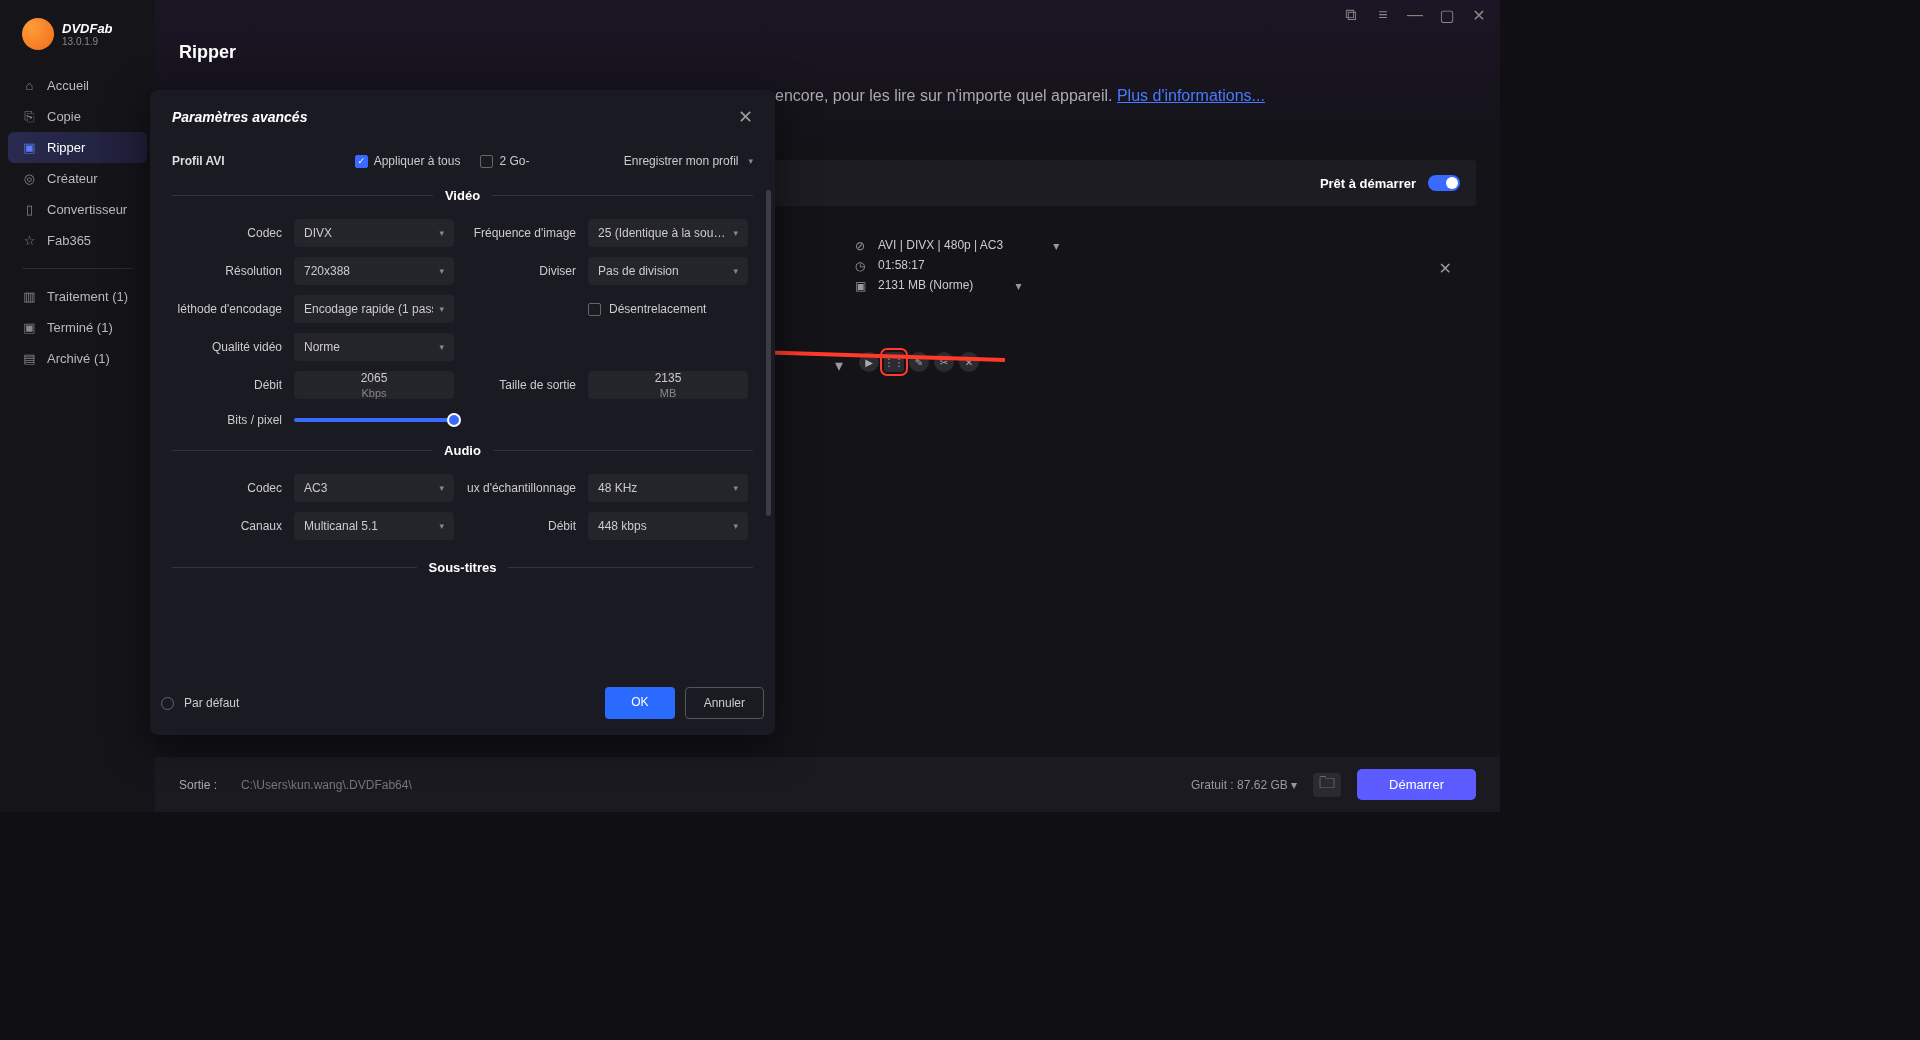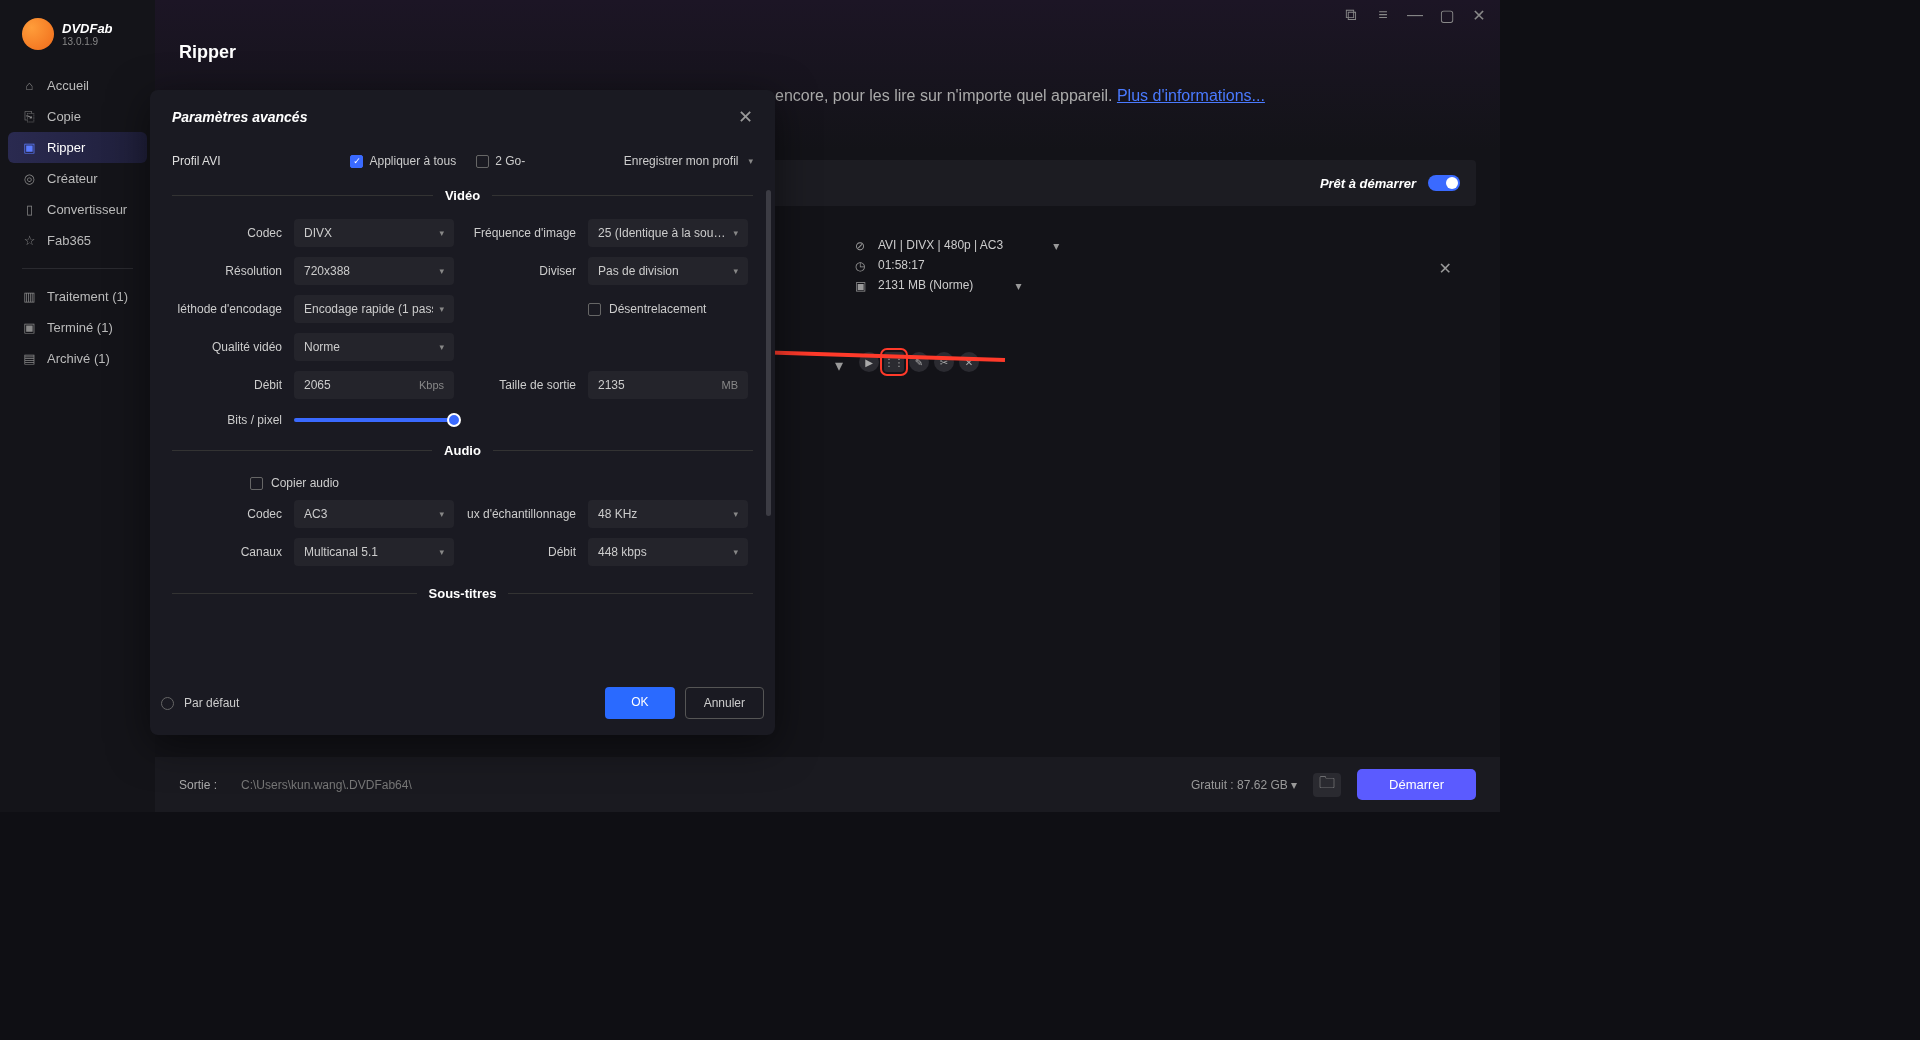--- a/index.html
+++ b/index.html
@@ -21,21 +21,21 @@
 .nav-icon { width: 15px; height: 15px; color: #888; display:flex; align-items:center; justify-content:center; }
 .nav-item.active .nav-icon { color: #5b7cff; }
 .nav-divider { border-top: 1px solid #2a2a2f; margin: 12px 14px; }
 
 .main { position: absolute; left: 155px; top: 0; right: 0; bottom: 0; background: linear-gradient(180deg, #1c1525 0%, #131318 150px); }
 .main-header { padding: 42px 0 24px 24px; font-size: 18px; font-weight: 600; color: #fff; }
 
 .info-text { padding-left: 620px; font-size: 16px; color: #aaa; }
 .info-link { color: #4a7aff; text-decoration: underline; }
 
-.queue-area { position: absolute; top: 160px; left: 36px; right: 24px; font-style: italic; }
+.queue-area { position: absolute; top: 160px; left: 36px; right: 24px; }
 .queue-bar { background: #1c1c22; border-radius: 4px; height: 46px; display:flex; align-items:center; justify-content:flex-end; padding: 0 16px; }
 .ready-label { font-size: 13px; color: #fff; font-weight: 600; margin-right: 12px;}
 .toggle { width: 32px; height: 16px; background: #3a6aff; border-radius: 10px; position: relative; }
 .toggle::after { content:''; position:absolute; right:2px; top:2px; width:12px; height:12px; background:#fff; border-radius:50%; }
 
 .item-card { position: absolute; top: 235px; left: 700px; right: 40px; }
 .item-row { display: flex; align-items: center; gap: 10px; font-size: 12px; color: #ccc; padding: 3px 0; }
 .item-small-icon { width: 13px; height: 13px; color: #999; }
 .chev-down { margin-left: auto; }
 .close-item { position: absolute; right: 8px; top: 24px; color: #999; cursor:pointer;}
@@ -55,36 +55,36 @@
 .start-bottom { background: #5b5bff; color: #fff; padding: 8px 32px; border-radius: 5px; font-size: 13px; cursor:pointer; }
 
 
 .modal { position: absolute; left: 150px; top: 90px; width: 625px; height: 645px; background: #1a1a22; border-radius: 8px; box-shadow: 0 10px 40px rgba(0,0,0,0.5); z-index: 50; display:flex; flex-direction:column; }
 .modal-header { display: flex; align-items: center; justify-content: space-between; padding: 16px 22px; }
 .modal-title { font-size: 14px; font-weight: 600; color: #fff; font-style: italic; }
 .modal-close { color: #999; font-size: 18px; cursor: pointer; }
 
 .modal-body { flex: 1; overflow-y: auto; padding: 0 22px; }
 .profile-row { display: flex; align-items: center; gap: 20px; padding: 10px 0; font-size: 12px; }
-.profile-label { font-weight: 400; color:#ddd;}
+.profile-label { font-weight: 700; color:#ddd;}
 .checkbox { width: 13px; height: 13px; border: 1px solid #666; border-radius: 2px; display:inline-flex; align-items:center; justify-content:center; background:#1a1a22; flex-shrink:0; }
 .checkbox.checked { background: #3a6aff; border-color: #3a6aff; }
 .checkbox.checked::after { content:'✓'; color:#fff; font-size:9px; }
 .check-label { font-size: 12px; color:#ccc;}
 .profile-save { margin-left: auto; color: #ccc; font-size: 12px; display:flex; align-items:center; gap:4px; cursor:pointer; }
 
 .section-divider { display: flex; align-items: center; gap: 12px; margin: 10px 0 16px; }
 .section-divider::before, .section-divider::after { content:''; flex:1; border-top:1px solid #333; }
 .section-title { font-size: 13px; font-weight: 600; color: #fff; }
 
 .form-grid { display: grid; grid-template-columns: 110px 160px 110px 160px; gap: 10px 12px; align-items: center; margin-bottom: 8px; }
 .form-label { font-size: 12px; color: #ccc; text-align: right; }
 .select { background: #24242b; border-radius: 4px; height: 28px; display: flex; align-items: center; justify-content: space-between; padding: 0 10px; font-size: 12px; color: #ccc; cursor:pointer; overflow:hidden;}
 .select-caret { font-size: 9px; color: #888; margin-left:6px;}
-.input-unit { background: #24242b; border-radius: 4px; height: 28px; display: flex; align-items: center; padding: 0 10px; font-size: 12px; color: #ccc; justify-content: space-between;}
+.input-unit { background: #24242b; border-radius: 4px; height: 28px; display: flex; align-items: center; padding: 0 10px; font-size: 12px; color: #ccc; justify-content: space-between; flex-direction: column;}
 .unit { color: #888; font-size: 11px; }
 .slider-row { display: grid; grid-template-columns: 110px 1fr 64px 30px; gap: 12px; align-items:center; margin:8px 0;}
 .slider { height: 4px; background: #333; border-radius: 2px; position: relative; }
 .slider-fill { position: absolute; left:0; top:0; bottom:0; background: #3a6aff; border-radius:2px; }
 .slider-thumb { position: absolute; top:50%; width:14px; height:14px; background:#3a6aff; border:2px solid #fff; border-radius:50%; transform:translate(-50%,-50%); }
 .small-input { background:#24242b; border-radius:4px; height:26px; display:flex; align-items:center; justify-content:center; font-size:12px; color:#ccc; }
 
 .check-row { display:flex; align-items:center; gap:8px; padding: 2px 0 2px 110px; font-size:12px; color:#ccc;}
 
 .modal-footer { display:flex; align-items:center; padding: 16px 11px; border-top: none; gap: 10px;}
@@ -294,24 +294,20 @@
           <div class="slider-thumb" style="left:100%;"></div>
         </div>
       <div class="small-input" style="grid-column:3/4; margin-left:200px;">0.29</div>
       <span></span>
     </div>
 
     <div class="section-divider">
         <span class="section-title">Audio</span>
       </div>
 
-    <div class="check-row" style="padding-left:78px;">
-        <span class="checkbox"></span>
-        <span>Copier audio</span>
-      </div>
 
     <div class="form-grid" style="margin-top:8px;">
       <span class="form-label">Codec</span>
       <div class="select">
           <span>AC3</span>
           <span class="select-caret">▾</span>
         </div>
       <span class="form-label">ux d'échantillonnage</span>
       <div class="select">
           <span>48 KHz</span>

